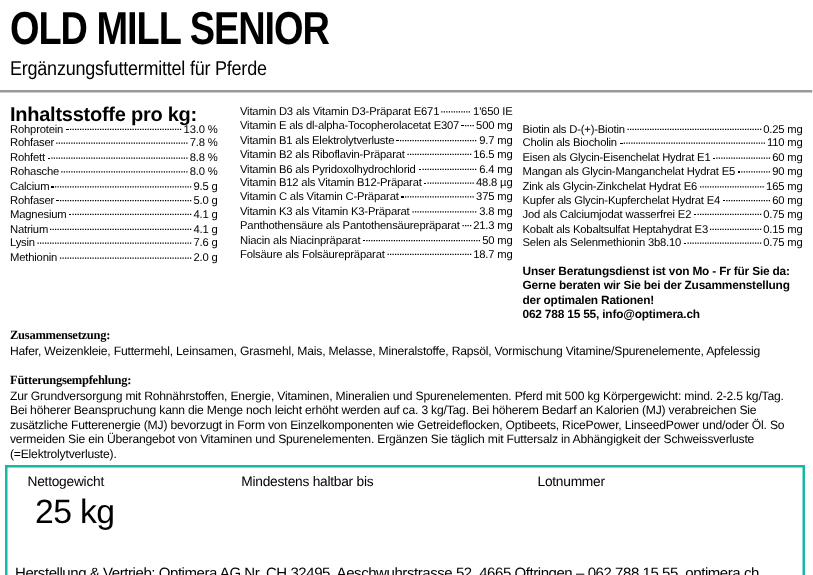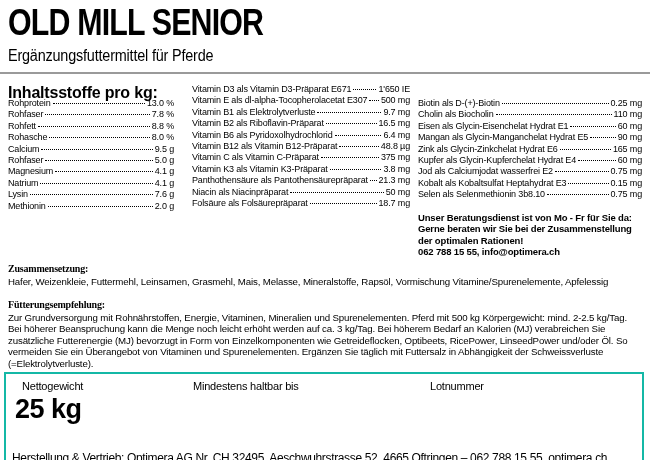--- a/index.html
+++ b/index.html
@@ -52,21 +52,21 @@
   .sectext{font-size:9.7px;line-height:11.4px;letter-spacing:-0.15px;margin-top:2px;}
   .infobox{
     position:absolute;left:4px;top:372px;width:640px;height:100px;
     border:2px solid #14b8a6;box-sizing:border-box;
   }
   .ib-label{position:absolute;font-size:11px;letter-spacing:-0.2px;top:6px;}
   .ib-net{left:16px;}
   .ib-bbd{left:187px;}
   .ib-lot{left:424px;}
   .ib-weight{
-    position:absolute;left:9px;top:20px;font-size:27px;letter-spacing:-0.5px;font-weight:bold;
+    position:absolute;left:22px;top:20px;font-size:27px;letter-spacing:-0.5px;
   }
   .ib-manufacturer{
     position:absolute;left:6px;bottom:5px;width:630px;
     font-size:12px;letter-spacing:-0.35px;white-space:nowrap;overflow:hidden;
   }
 </style>
 </head>
 <body>
 
 <h1 class="title">OLD MILL SENIOR</h1>

